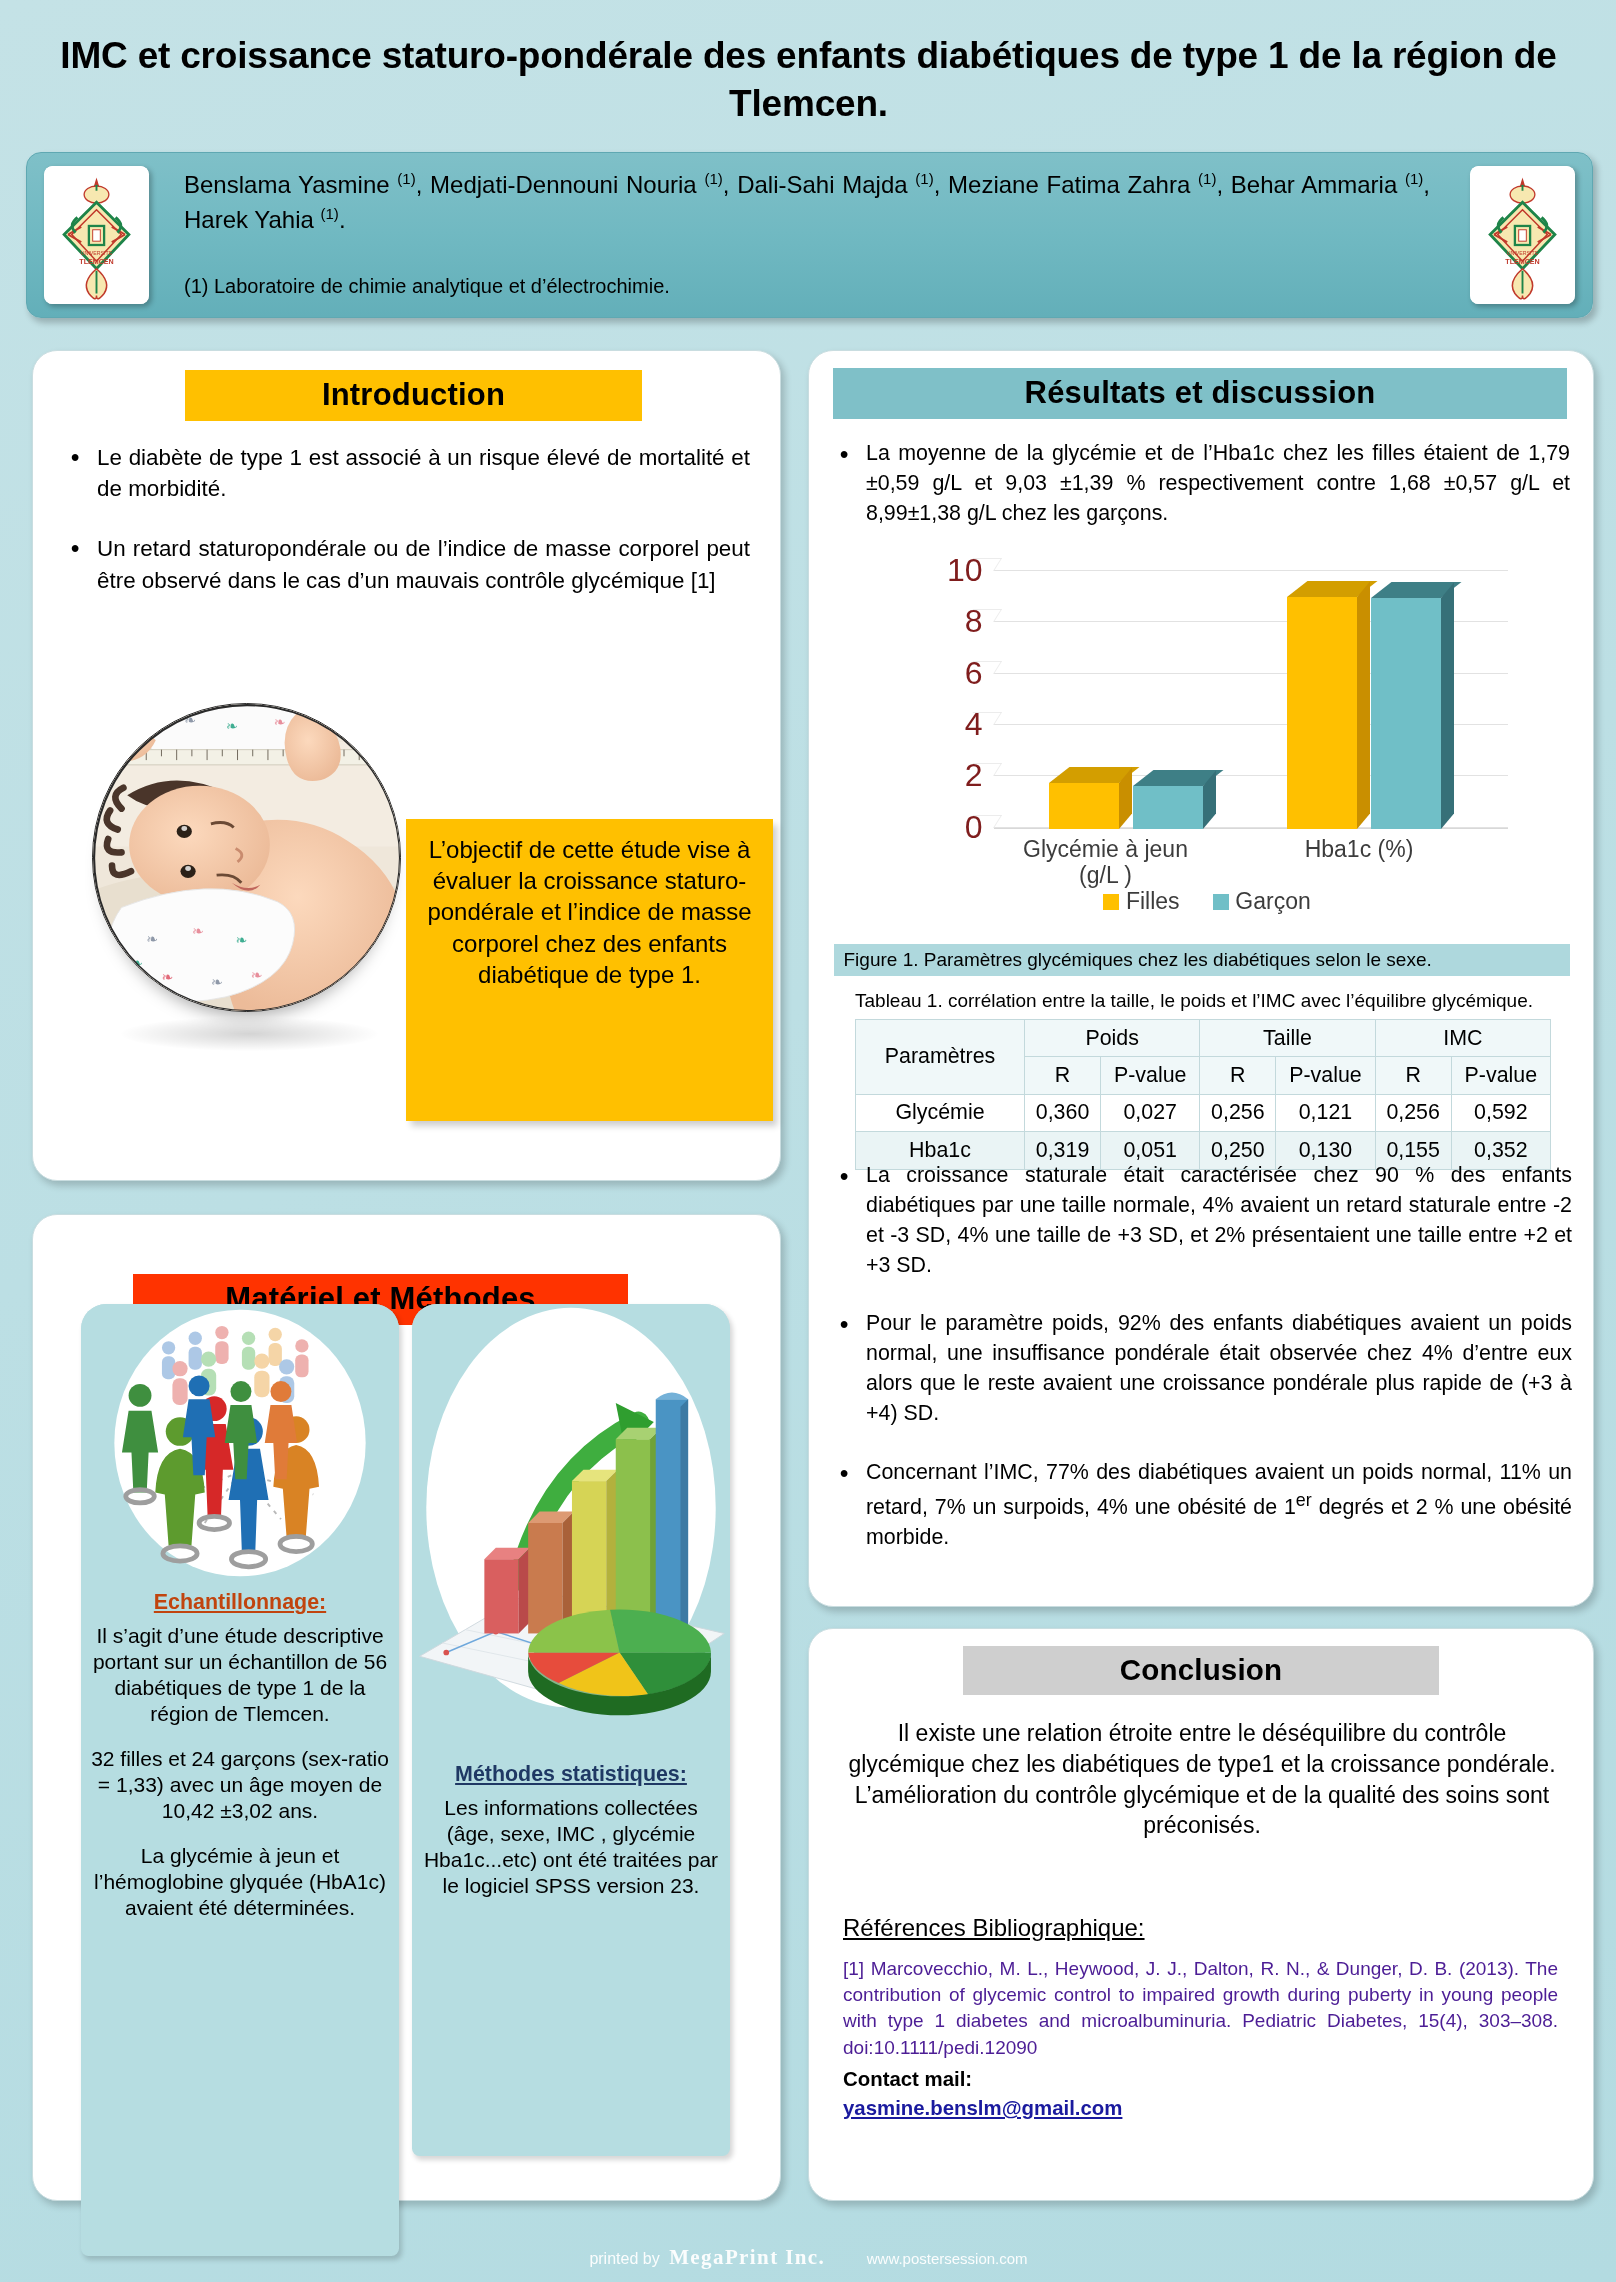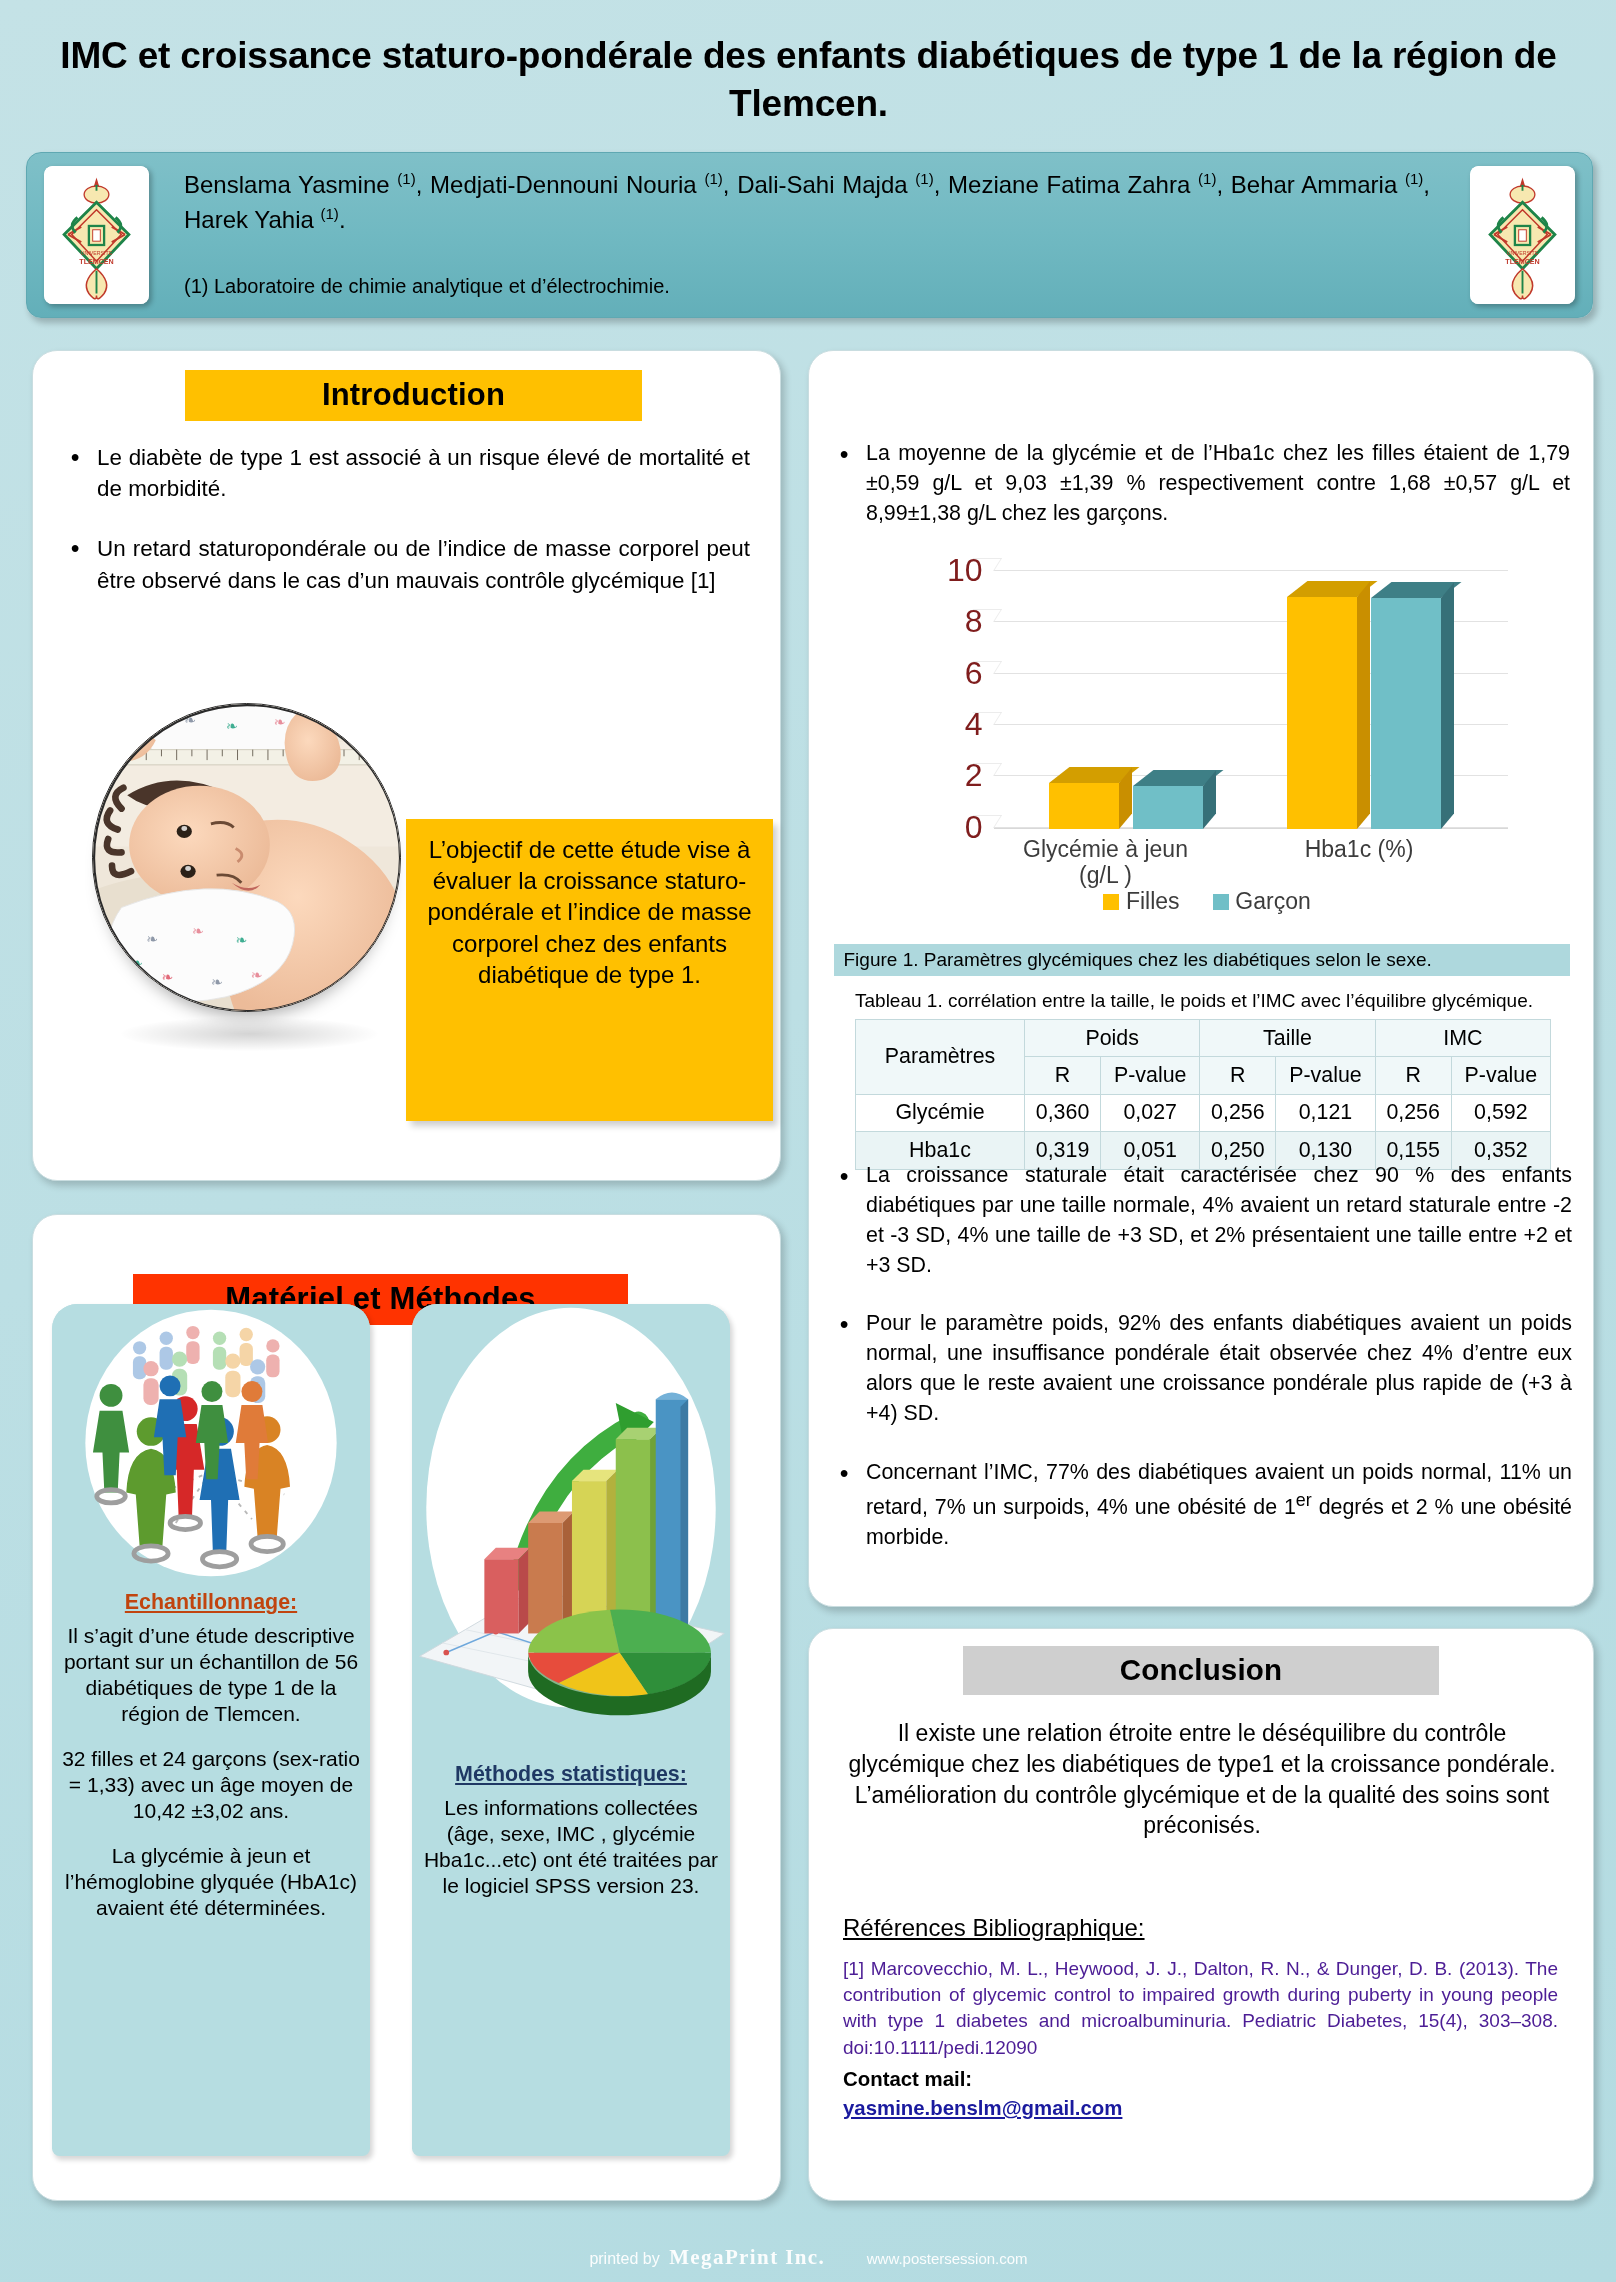--- a/index.html
+++ b/index.html
@@ -115,21 +115,21 @@
     padding: 15px 15px 0 15px;
   }
 
   
   .mcol {
     position: absolute; top: 89px;
     background: #b6dde1;
     border-radius: 25px 25px 7.6px 7.6px;
     box-shadow: 2.9px 3.8px 5.7px rgba(0,0,0,0.16);
   }
-  #mcol-left  { left: 19px;  width: 318px; height: 852px; }
+  #mcol-left  { left: 48px;  width: 318px; height: 952px; }
   #mcol-right { left: 379px; width: 318px; height: 852px; }
 
   .mimg {
     position: absolute; left: 0; top: 0; width: 318px; height: 278px;
     border-radius: 25px 25px 0 0;
     overflow: hidden;
   }
   .mcol-body {
     position: absolute; left: 9.5px; top: 285px; width: 299px;
     text-align: center; color: #000; font-size: 21px; line-height: 1.24;
@@ -565,20 +565,21 @@
         </svg>
       </div>
       <div class="mcol-body right">
         <span class="sub-head navy">Méthodes statistiques:</span>
         <div class="mpara">Les informations collectées (âge, sexe, IMC , glycémie Hba1c...etc)  ont été traitées par le logiciel SPSS version 23.</div>
       </div>
     </div>
   </div>
 
   <div class="panel" id="panel-results">
+    <div class="sec-header hdr-results">Résultats et discussion</div>
 
     <div id="res-b1">
       <div class="bullet">La moyenne de la glycémie et de l’Hba1c chez les filles étaient de 1,79 ±0,59 g/L et 9,03 ±1,39 % respectivement contre 1,68 ±0,57 g/L et 8,99±1,38 g/L chez les garçons.</div>
     </div>
 
     <div class="chart-wrap">
       <div class="chart-plot">
         <div class="gridline" style="top:0px;">
             <i class="slant"></i>
             <span class="axis-lbl">10</span>

